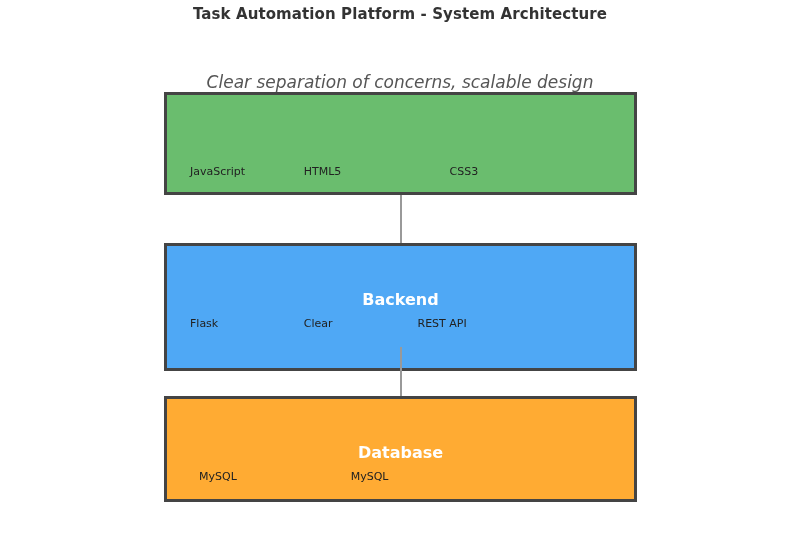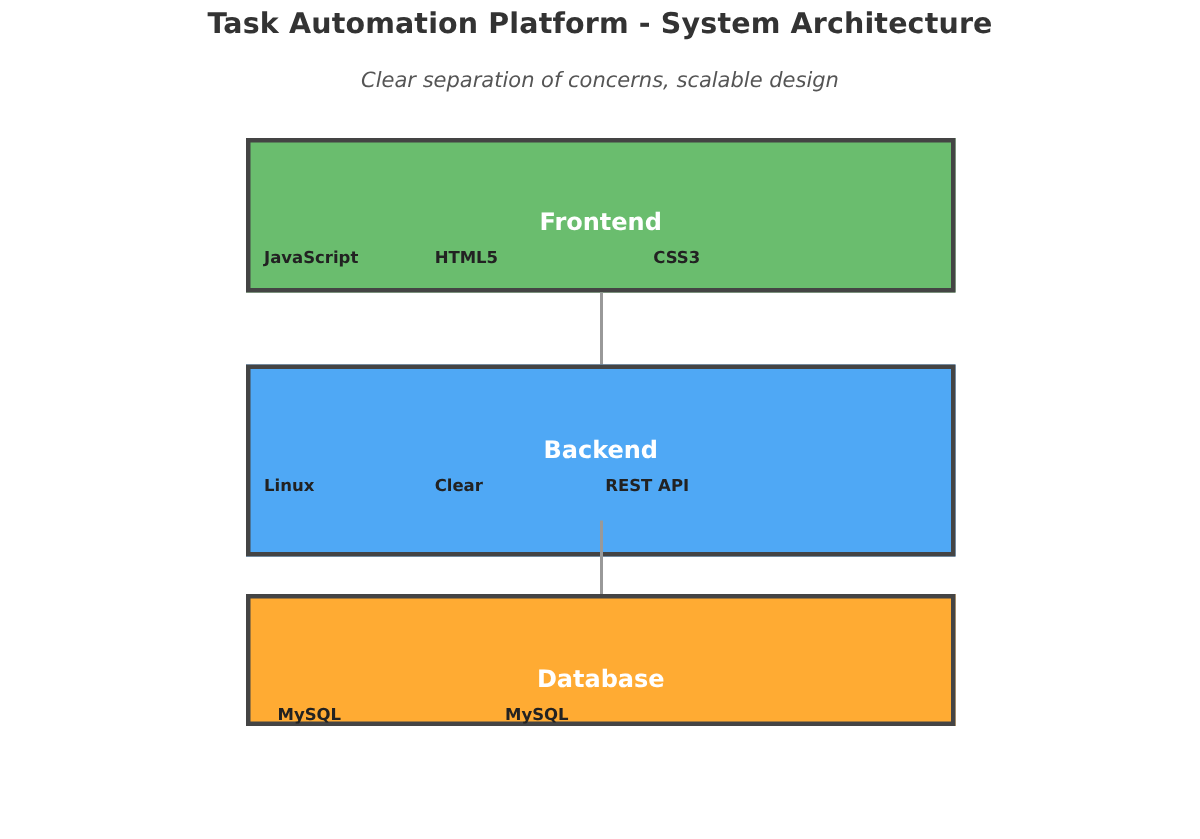--- a/index.html
+++ b/index.html
@@ -17,45 +17,45 @@
     position: relative;
     width: 800px;
     height: 559px;
   }
   .diagram-title {
     position: absolute;
     left: 0;
     top: 5px;
     width: 800px;
     text-align: center;
-    font-size: 19px;
+    font-size: 15px;
     font-weight: bold;
     color: #333333;
     letter-spacing: 0.1px;
   }
   .diagram-subtitle {
     position: absolute;
     left: 0;
-    top: 46px;
+    top: 72px;
     width: 800px;
     text-align: center;
-    font-size: 14px;
+    font-size: 17px;
     font-style: italic;
     color: #555555;
   }
   .layer-box {
     position: absolute;
     left: 164px;
     width: 473px;
     box-sizing: border-box;
     border: 3px solid #444444;
   }
   #layer-0 { top: 92px;  height: 103px; background: #6ABD6E; }
   #layer-1 { top: 243px; height: 128px; background: #4FA8F5; }
-  #layer-2 { top: 396px; height: 88px; background: #FFAB33; }
+  #layer-2 { top: 396px; height: 106px; background: #FFAB33; }
 
   .layer-name {
     position: absolute;
     left: 0;
     width: 100%;
     text-align: center;
     font-size: 16px;
     font-weight: bold;
     color: #ffffff;
   }
@@ -69,23 +69,24 @@
     width: 100%;
     height: 16px;
   }
   #layer-0 .tag-row { top: 70px; }
   #layer-1 .tag-row { top: 71px; }
   #layer-2 .tag-row { top: 71px; text-align: right; }
 
   .tag {
     position: absolute;
     font-size: 11px;
-    font-weight: bold;
+    font-weight: normal;
     color: #222222;
     white-space: nowrap;
+    margin-left: 14px;
   }
 
   .connector {
     position: absolute;
     left: 400px;
     width: 2px;
     background: #999999;
   }
   #connector-0 { top: 195px; height: 48px; }
   #connector-1 { top: 347px; height: 49px; }
@@ -93,34 +94,33 @@
 </head>
 <body>
 
 <div id="canvas">
 
   <div class="diagram-title">Task Automation Platform - System Architecture</div>
 
   <div class="diagram-subtitle">Clear separation of concerns, scalable design</div>
 
   <div class="layer-box" id="layer-0" style="background: rgb(106, 189, 110);">
-    <div class="layer-name">Frontend</div>
     <div class="tag-row" id="tags-0">
         <span class="tag" style="left: 9px;">JavaScript</span>
         <span class="tag" style="left: 122.75px;">HTML5</span>
         <span class="tag" style="left: 236.5px; padding-left: 32px;">CSS3</span>
       </div>
   </div>
 
   <div class="connector" id="connector-0"></div>
 
   <div class="layer-box" id="layer-1" style="background: rgb(79, 168, 245);">
     <div class="layer-name">Backend</div>
     <div class="tag-row" id="tags-1">
-        <span class="tag" style="left: 9px;">Linux</span>
+        <span class="tag" style="left: 9px;">Flask</span>
         <span class="tag" style="left: 122.75px;">Clear</span>
         <span class="tag" style="left: 236.5px; text-align: center;">REST API</span>
       </div>
   </div>
 
   <div class="connector" id="connector-1"></div>
 
   <div class="layer-box" id="layer-2" style="background: rgb(255, 171, 51);">
     <div class="layer-name">Database</div>
     <div class="tag-row" id="tags-2">

